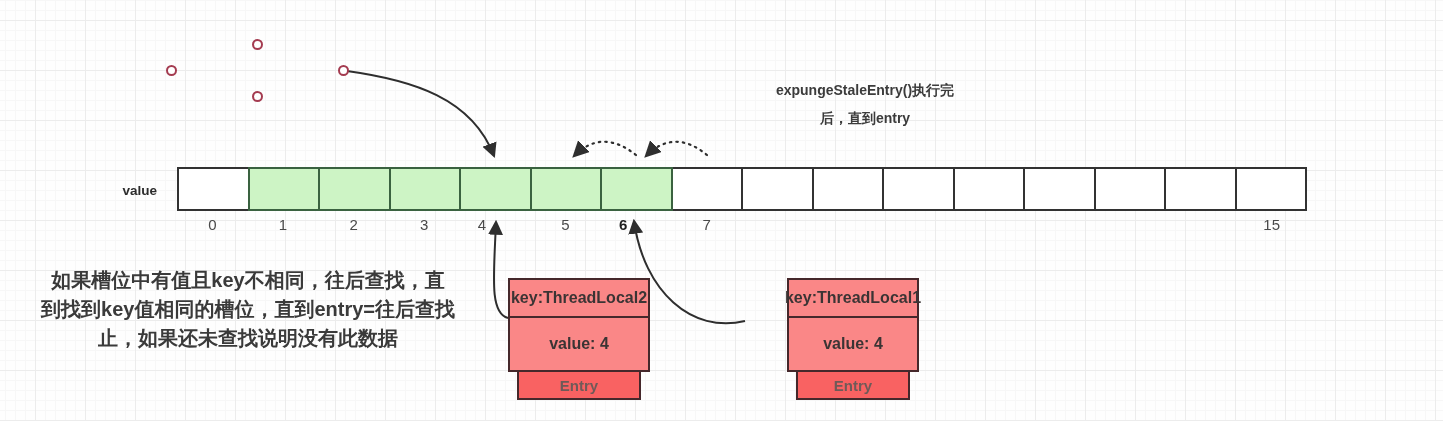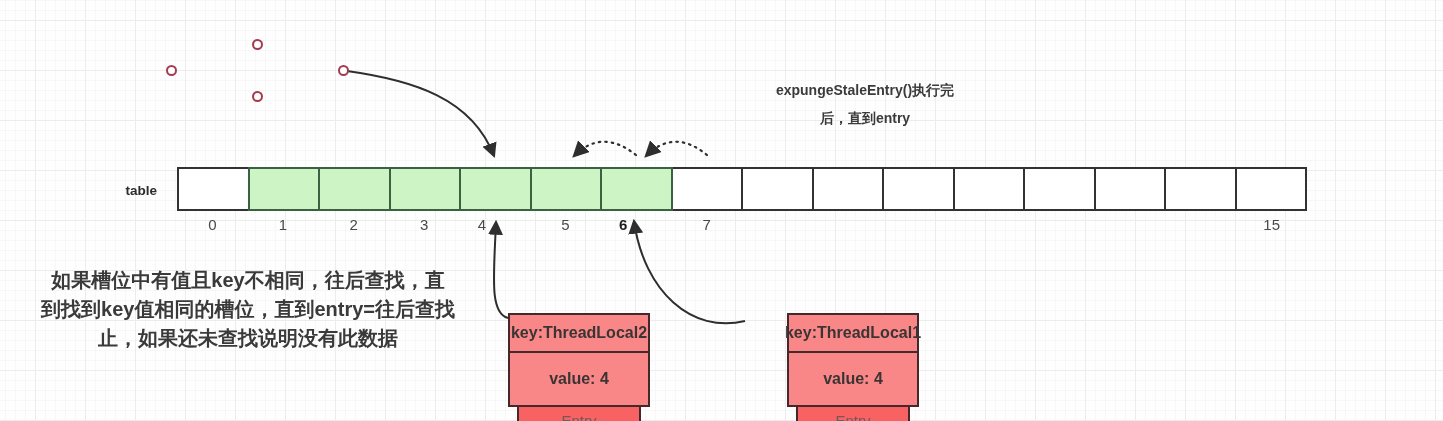--- a/index.html
+++ b/index.html
@@ -101,31 +101,31 @@
   
   .entry {
     position: absolute;
     top: 278px;
     width: 142px;
   }
   .entry .row {
     background: #fa8787;
     border: 2px solid #45282b;
     display: flex; align-items: center; justify-content: center;
-    font-weight: 700; color: #3b3434; margin-top: 35px;
+    font-weight: 700; color: #3b3434;
   }
   .entry .key   { height: 40px; font-size: 16px; }
   .entry .value { height: 56px; margin-top: -2px; font-size: 16px; }
   .entry .footer {
     margin: -2px 9px 10px 9px;
     height: 30px;
     background: #f96262;
     border: 2px solid #45282b;
     display: flex; align-items: center; justify-content: center;
-    font-size: 15px; color: #6f5a58;
+    font-size: 15px; color: #6f5a58; font-weight: bold;
   }
   .entry.e1 { left: 508px; }
   .entry.e2 { left: 777px; padding-left: 10px; }
 
   svg.overlay {
     position: absolute;
     left: 0; top: 0;
     width: 1443px; height: 421px;
     pointer-events: none;
   }
@@ -156,21 +156,21 @@
   <div class="handle" style="left:252px; top:39px;"></div>
   <div class="handle" style="left:166px; top:65px;"></div>
   <div class="handle" style="left:338px; top:65px;"></div>
   <div class="handle" style="left:252px; top:91px;"></div>
 
   <div class="title-text">
     <div>expungeStaleEntry()执行完</div>
     <div>后，直到entry</div>
   </div>
 
-  <div class="table-label">table</div>
+  <div class="table-label">value</div>
   <div class="table-row" id="cells">
       <div class="cell"></div>
       <div class="cell filled"></div>
       <div class="cell filled"></div>
       <div class="cell filled"></div>
       <div class="cell filled"></div>
       <div class="cell filled"></div>
       <div class="cell filled"></div>
       <div class="cell"></div>
       <div class="cell"></div>

